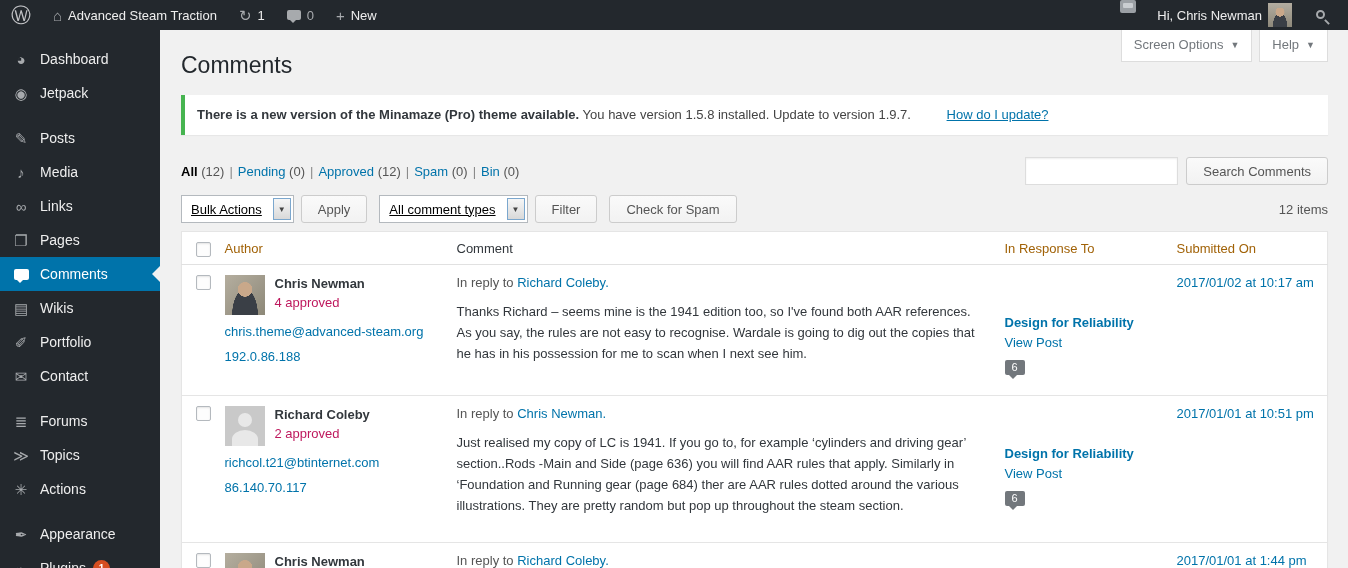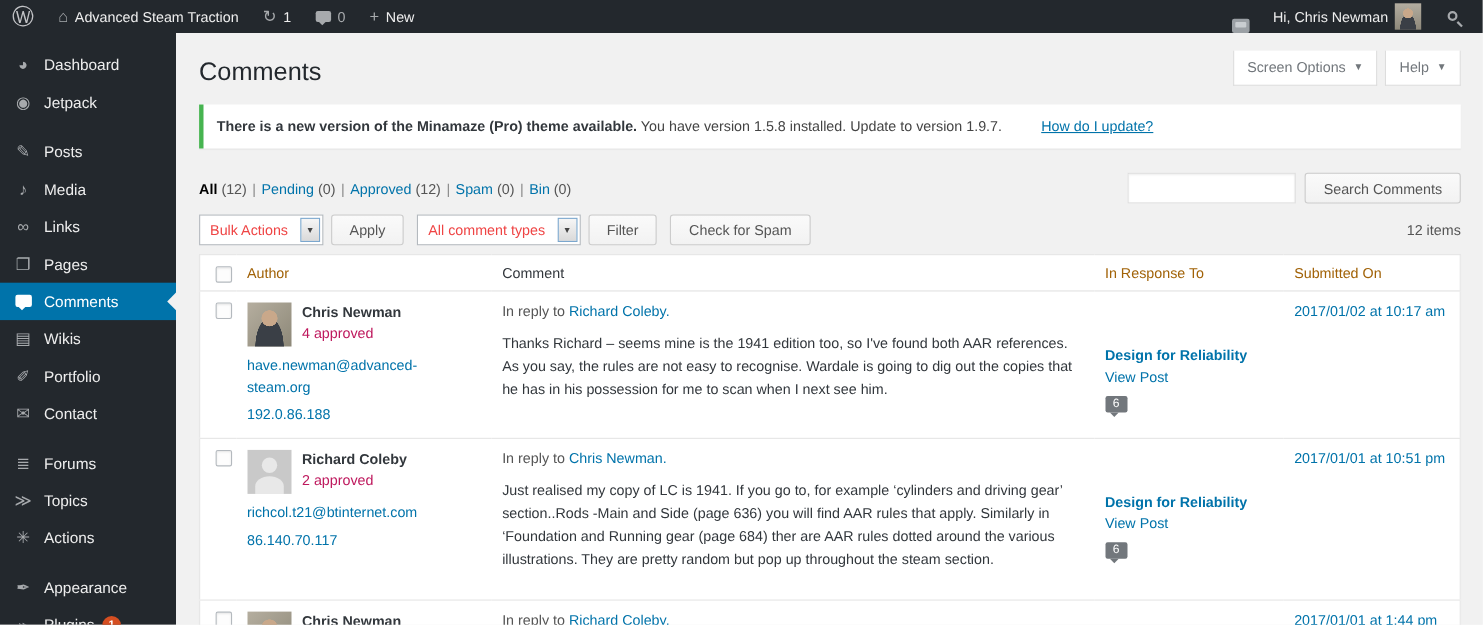--- a/index.html
+++ b/index.html
@@ -13,21 +13,21 @@
   }
   a { text-decoration: none; cursor: pointer; }
 
   
   .admin-bar {
     position: absolute; top: 0; left: 0; right: 0; height: 30px;
     background: #23282d; color: #eee; display: flex; align-items: center;
     z-index: 50; font-size: 13px;
   }
   .ab-left { display: flex; align-items: center; height: 100%; }
-  .ab-right { margin-left: auto; display: flex; align-items: flex-end; height: 100%; padding-right: 6px; }
+  .ab-right { margin-left: auto; display: flex; align-items: flex-start; height: 100%; padding-right: 6px; }
   .ab-item { display: flex; align-items: center; gap: 6px; padding: 0 11px; height: 100%; cursor: pointer; white-space: nowrap; }
   .ab-glyph { color: #a7aaad; font-size: 15px; line-height: 1; }
   .ab-logo { font-size: 20px; color: #c3c4c7; }
   .ab-dim { color: #a7aaad; }
   .bubble-icon {
     position: relative; display: inline-block; width: 14px; height: 10px;
     background-color: currentColor; border-radius: 2px; color: #a7aaad;
   }
   .bubble-icon::after {
     content: ""; position: absolute; top: 100%; left: 3px;
@@ -86,21 +86,21 @@
     border: 3px solid transparent; border-top: 3px solid;
   }
   .update-badge {
     margin-left: 7px; background: #d54e21; color: #fff; border-radius: 50%;
     width: 17px; height: 17px; line-height: 17px; text-align: center;
     font-size: 10px; font-weight: bold; display: inline-block;
   }
 
   
   .content { margin-left: 160px; padding: 0 20px 0 21px; position: relative; min-height: 538px; margin-top: 30px; }
-  .screen-meta { position: absolute; top: 16px; right: 20px; display: flex; gap: 7px; }
+  .screen-meta { position: absolute; top: 0; right: 20px; display: flex; gap: 7px; }
   .meta-btn {
     background: #fff; border: 1px solid #ddd; border-top: none;
     padding: 7px 12px 9px; color: #72777c; font-size: 13px;
     display: flex; align-items: center; gap: 7px; cursor: pointer;
   }
   .meta-btn .arr { font-size: 9px; color: #72777c; }
 
   h1.page-title { font-size: 23px; font-weight: 400; color: #23282d; padding: 21px 0 10px; line-height: 29px; }
 
   .notice {
@@ -128,21 +128,21 @@
     border: 1px solid #ccc; border-radius: 3px; color: #555; font-size: 13px;
     display: inline-flex; align-items: center; cursor: pointer; white-space: nowrap;
     font-family: "Liberation Sans", sans-serif;
   }
 
   .tablenav { display: flex; align-items: center; margin-top: 10px; gap: 7px; }
   .wp-select {
     display: inline-flex; align-items: stretch; height: 28px;
     background: #fff; border: 1px solid #b4b9be; cursor: pointer;
   }
-  .fs-label { padding: 0 9px; display: flex; align-items: center; color: #ef4444; }
+  .fs-label { padding: 0 9px; display: flex; align-items: center; color: #000000; text-decoration: underline; }
   .fs-arrow {
     width: 18px; margin: 2px; border: 1px solid #7ba7ce;
     background: linear-gradient(#f6f6f6, #d9d9d9);
     display: flex; align-items: center; justify-content: center;
     font-size: 8px; color: #444;
   }
   .ml-gap { margin-left: 5px; }
   .items-count { margin-left: auto; color: #555; }
 
   
@@ -377,21 +377,21 @@
       <tr class="comment-row row-h1">
         <td class="cb"><input type="checkbox" style=""></td>
         <td>
           <div class="author-top">
             <span class="avatar photo"></span>
             <span>
               <div class="author-name">Chris Newman</div>
               <div class="approved-count">4 approved</div>
             </span>
           </div>
-          <a class="author-link first">have.newman@advanced-steam.org</a>
+          <a class="author-link first">chris.theme@advanced-steam.org</a>
           <a class="author-link">192.0.86.188</a>
         </td>
         <td>
           <div class="in-reply">
             <span>In reply to</span>
             <a>Richard Coleby.</a>
           </div>
           <p class="comment-text">Thanks Richard – seems mine is the 1941 edition too, so I've found both AAR references. As you say, the rules are not easy to recognise. Wardale is going to dig out the copies that he has in his possession for me to scan when I next see him.</p>
         </td>
         <td>

